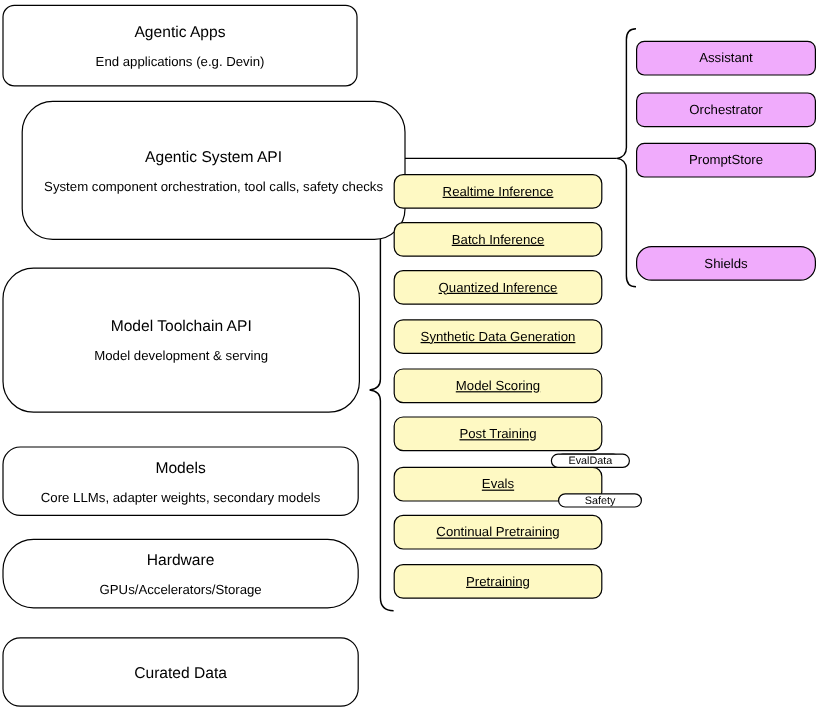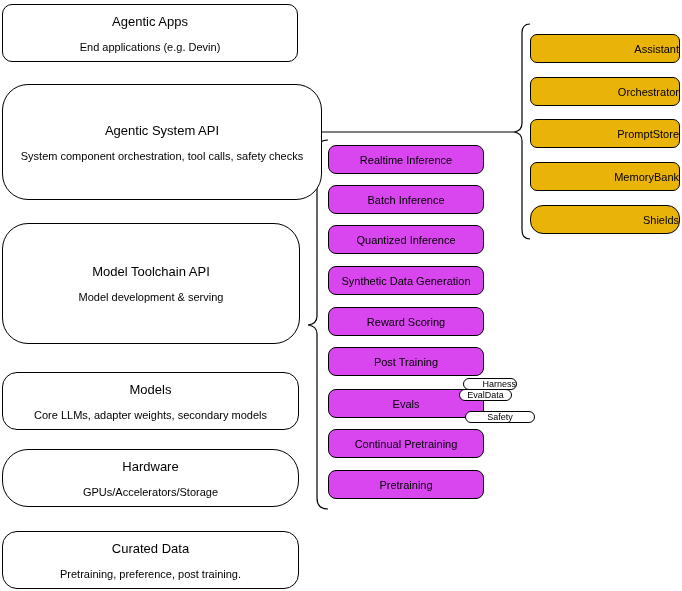--- a/index.html
+++ b/index.html
@@ -48,42 +48,43 @@
   .big-sub {
     font-size: 11px;
     line-height: 12px;
     margin-top: 12px;
     white-space: nowrap;
   }
   .mid-box {
     position: absolute;
     box-sizing: border-box;
     left: 328px;
-    width: 156px;
+    width: 174px;
     height: 29px;
-    background: #d946ef;
+    background: #fef9c3;
     border: 1.5px solid #000000;
     border-radius: 8px;
     display: flex;
     align-items: center;
     justify-content: center;
     z-index: 2;
+    text-decoration: underline;
   }
   .right-box {
     position: absolute;
     box-sizing: border-box;
     left: 530px;
     width: 150px;
     height: 29px;
-    background: #eab308;
+    background: #f0abfc;
     border: 1.5px solid #000000;
     border-radius: 7px;
     display: flex;
     align-items: center;
-    justify-content: flex-end;
+    justify-content: center;
     z-index: 2;
   }
   .small-label {
     font-size: 11px;
     white-space: nowrap;
   }
   .pill {
     position: absolute;
     box-sizing: border-box;
     background: #ffffff;
@@ -104,26 +105,26 @@
 <body>
 
 <div class="canvas">
 
   <svg class="overlay" width="682" height="591" viewBox="0 0 682 591">
     <path class="ln" d="M300 132 L514 132"></path>
     <path class="ln" d="M328 140 Q317 140 317 151 L317 316 Q317 324 308 325 Q317 326 317 334 L317 498 Q317 509 328 509"></path>
     <path class="ln" d="M530 24 Q522 24 522 33 L522 123 Q522 131 514 132 Q522 133 522 141 L522 230 Q522 239 530 239"></path>
   </svg>
 
-  <div class="big-box" style="left:2px; top:4px; width:296px; height:58px; border-radius:10px;">
+  <div class="big-box" style="left:2px; top:4px; width:296px; height:68px; border-radius:10px;">
     <div class="big-title">Agentic Apps</div>
     <div class="big-sub">End applications (e.g. Devin)</div>
   </div>
 
-  <div class="big-box" style="left:2px; top:84px; width:320px; height:116px; border-radius:26px;text-align:center;">
+  <div class="big-box" style="left:18px; top:84px; width:320px; height:116px; border-radius:26px;text-align:center;">
     <div class="big-title">Agentic System API</div>
     <div class="big-sub">System component orchestration, tool calls, safety checks</div>
   </div>
 
   <div class="big-box" style="left:2px; top:372px; width:297px; height:58px; border-radius:15px;">
     <div class="big-title">Models</div>
     <div class="big-sub">Core LLMs, adapter weights, secondary models</div>
   </div>
 
   <div class="big-box" style="left:2px; top:223px; width:298px; height:121px; border-radius:26px;">
@@ -131,70 +132,66 @@
     <div class="big-sub">Model development &amp; serving</div>
   </div>
 
   <div class="big-box" style="left:2px; top:449px; width:297px; height:58px; border-radius:26px;">
     <div class="big-title">Hardware</div>
     <div class="big-sub">GPUs/Accelerators/Storage</div>
   </div>
 
   <div class="big-box" style="left:2px; top:531px; width:297px; height:58px; border-radius:15px;">
     <div class="big-title">Curated Data</div>
-    <div class="big-sub">Pretraining, preference, post training.</div>
   </div>
 
   <div class="mid-box" style="top:145px;">
     <span class="small-label">Realtime Inference</span>
   </div>
   <div class="mid-box" style="top:185px;text-align:right;">
     <span class="small-label">Batch Inference</span>
   </div>
   <div class="mid-box" style="top:225px;">
     <span class="small-label">Quantized Inference</span>
   </div>
   <div class="mid-box" style="top:266px;">
     <span class="small-label">Synthetic Data Generation</span>
   </div>
   <div class="mid-box" style="top:307px;">
-    <span class="small-label">Reward Scoring</span>
+    <span class="small-label">Model Scoring</span>
   </div>
   <div class="mid-box" style="top:347px;">
     <span class="small-label">Post Training</span>
   </div>
   <div class="mid-box" style="top:389px;">
     <span class="small-label">Evals</span>
   </div>
   <div class="mid-box" style="top:429px;">
     <span class="small-label">Continual Pretraining</span>
   </div>
   <div class="mid-box" style="top:470px;">
     <span class="small-label">Pretraining</span>
   </div>
 
   <div class="pill" style="left:463px; top:378px; width:54px; height:12px;justify-content:flex-end;">
     <span class="pill-label">Harness</span>
   </div>
-  <div class="pill" style="left:459px; top:389px; width:53px; height:12px;">
+  <div class="pill" style="left:459px; top:378px; width:66px; height:12px;">
     <span class="pill-label">EvalData</span>
   </div>
   <div class="pill" style="left:465px; top:411px; width:70px; height:12px;">
     <span class="pill-label">Safety</span>
   </div>
 
   <div class="right-box" style="top:34px;">
     <span class="small-label">Assistant</span>
   </div>
   <div class="right-box" style="top:77px;">
     <span class="small-label">Orchestrator</span>
   </div>
   <div class="right-box" style="top:119px;">
     <span class="small-label">PromptStore</span>
   </div>
-  <div class="right-box" style="top:162px;">
-    <span class="small-label">MemoryBank</span>
-  </div>
   <div class="right-box" style="top:205px;border-radius:13px;">
     <span class="small-label">Shields</span>
   </div>
 
 </div>
 
 </body></html>

